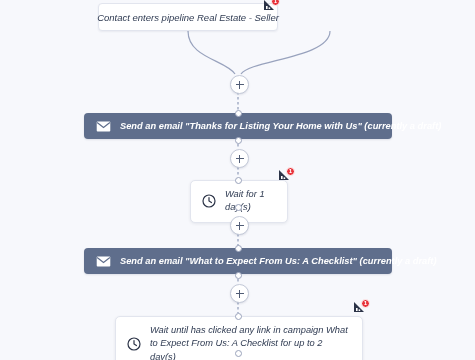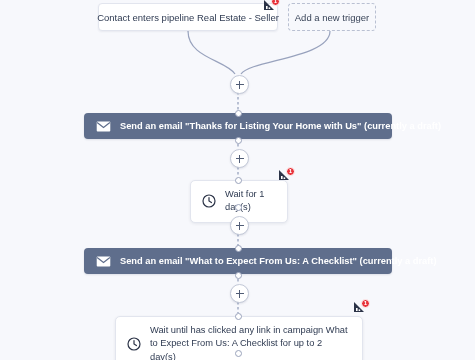--- a/index.html
+++ b/index.html
@@ -6,21 +6,21 @@
   body{
     width:475px;height:360px;
     background:#f7f8fc;
     font-family:"Liberation Sans", sans-serif;
     overflow:hidden;
     position:relative;
   }
   #canvas{position:absolute;inset:0;}
   #wires{position:absolute;left:0;top:0;width:475px;height:360px;pointer-events:none;}
 
-  .node{position:absolute;box-sizing:border-box;}
+  .node{position:absolute;box-sizing:border-box;font-style:italic;}
 
   
   .trigger{
     height:28px;
     background:#ffffff;
     border:1px solid #e2e5ee;
     border-radius:4px;
     box-shadow:0 1px 2px rgba(40,50,80,.07);
     display:flex;align-items:center;justify-content:center;
     font-size:9.5px;color:#2f3b52;
@@ -113,23 +113,20 @@
     <line x1="238" y1="234" x2="238" y2="247" stroke="#98a2bd" stroke-width="1.3" stroke-dasharray="2.5,2.5"></line>
     <line x1="238" y1="274" x2="238" y2="284" stroke="#98a2bd" stroke-width="1.3" stroke-dasharray="2.5,2.5"></line>
     <line x1="238" y1="302" x2="238" y2="313" stroke="#98a2bd" stroke-width="1.3" stroke-dasharray="2.5,2.5"></line>
     <line x1="238" y1="352" x2="238" y2="360" stroke="#98a2bd" stroke-width="1.3" stroke-dasharray="2.5,2.5"></line>
   </svg>
 
   <div class="node trigger" style="left:98px;top:3px;width:180px;">
     <span>Contact enters pipeline Real Estate - Seller</span>
   </div>
 
-  <div class="node trigger dashed" style="left:288px;top:3px;width:88px;">
-    <span>Add a new trigger</span>
-  </div>
 
   <div class="badge" style="left:263px;top:-3px;">
     <svg class="chart" viewBox="0 0 12 12">
       <path d="M1 11 L1 1 L11 11 Z" fill="#2b3347"></path>
       <rect x="3" y="7" width="1.6" height="3" fill="#ffffff"></rect>
       <rect x="5.6" y="8.4" width="1.6" height="1.6" fill="#ffffff"></rect>
     </svg>
     <div class="dot">1</div>
   </div>
 

